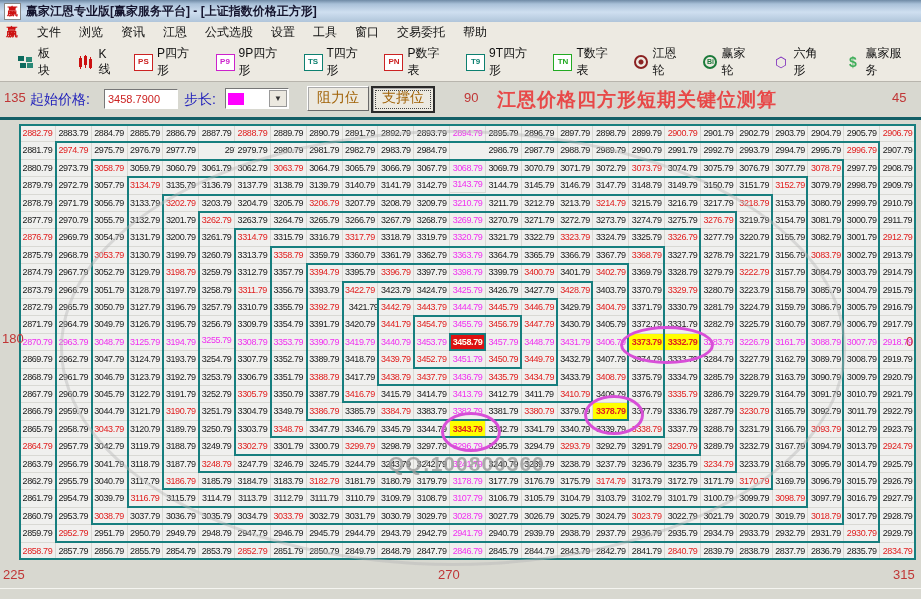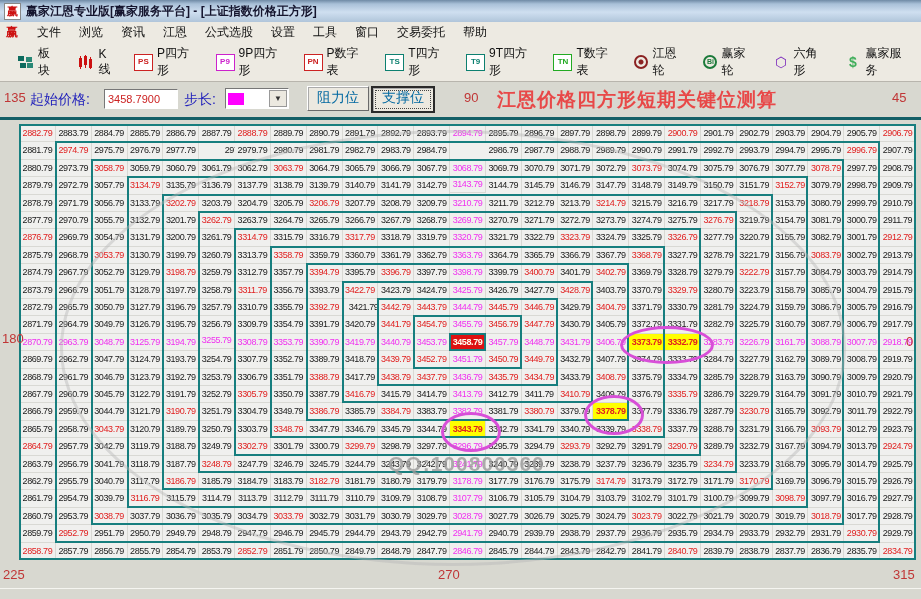--- a/index.html
+++ b/index.html
@@ -58,21 +58,21 @@
   .price-input{position:absolute;left:104px;top:7px;width:66px;height:16px;border:1px solid #777;
     border-right-color:#fff;border-bottom-color:#fff;background:#fff;color:#cc2222;font-size:11px;
     padding:1px 3px;font-family:"Liberation Sans",sans-serif;}
   .step-select{position:absolute;left:225px;top:6px;width:62px;height:19px;background:#fff;
     border:1px solid #777;border-right-color:#fff;border-bottom-color:#fff;display:flex;align-items:center;cursor:default;}
   .step-swatch{width:16px;height:12px;margin-left:2px;}
   .step-arrowbox{position:absolute;right:1px;top:1px;bottom:1px;width:16px;background:#ece9e0;
     border:1px solid #999;font-size:8px;color:#333;text-align:center;line-height:15px;}
   .cbtn{position:absolute;top:4px;height:23px;background:#ece9e0;border:1px solid #fff;
     border-right-color:#6a6a6a;border-bottom-color:#6a6a6a;box-shadow:1px 1px 0 #aaa inset;
-    font-size:14px;color:#0369a1;text-align:center;line-height:21px;width:60px;cursor:default;
+    font-size:14px;color:#a16207;text-align:center;line-height:21px;width:60px;cursor:default;
     font-family:"Liberation Sans",sans-serif;}
   .cbtn.default{border:2px solid #2a2a2a;outline:1px dotted #444;outline-offset:-5px;line-height:19px;}
   .heading{position:absolute;left:497px;top:5px;color:#e84848;font-size:19px;font-weight:bold;
     letter-spacing:1px;white-space:nowrap;}
   .divider{position:absolute;left:0;top:117px;width:921px;height:3px;background:#135f66;}
   
   .gridwrap{position:absolute;left:20px;top:125px;width:896px;height:435px;background:#f0f0ee;}
   .cell{position:absolute;box-sizing:border-box;font-size:9px;text-align:center;
     color:#1a1a1a;border-right:1px solid #d9d9d4;border-bottom:1px solid #d9d9d4;
     background:#f0f0ee;white-space:nowrap;overflow:hidden;letter-spacing:-0.4px;}
@@ -125,26 +125,26 @@
     </span>
     <span class="tbtn">
       <span class="ticon i-badge b-red">PS</span>
       <span>P四方形</span>
     </span>
     <span class="tbtn">
       <span class="ticon i-badge b-mag">P9</span>
       <span>9P四方形</span>
     </span>
     <span class="tbtn">
+      <span class="ticon i-badge b-teal">TS</span>
+      <span>T四方形</span>
+    </span>
+    <span class="tbtn">
       <span class="ticon i-badge b-red">PN</span>
       <span>P数字表</span>
-    </span>
-    <span class="tbtn">
-      <span class="ticon i-badge b-teal">TS</span>
-      <span>T四方形</span>
     </span>
     <span class="tbtn">
       <span class="ticon i-badge b-teal">T9</span>
       <span>9T四方形</span>
     </span>
     <span class="tbtn">
       <span class="ticon i-badge b-green">TN</span>
       <span>T数字表</span>
     </span>
     <span class="tbtn">

